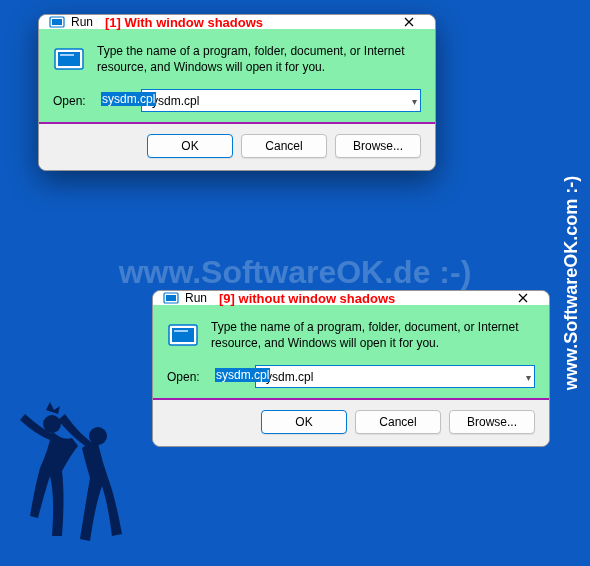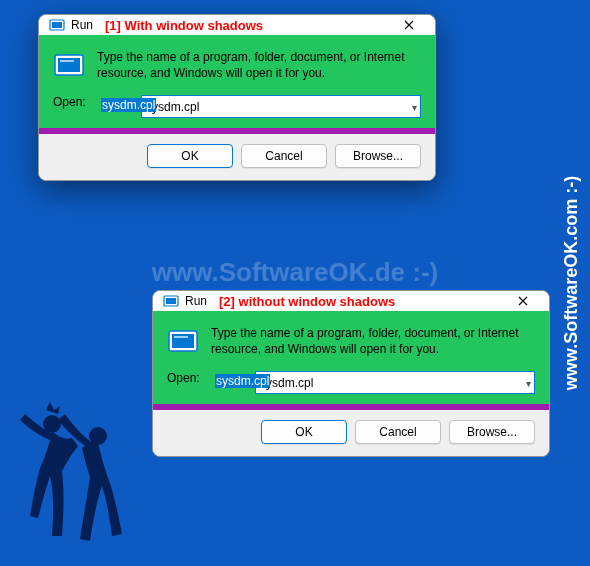--- a/index.html
+++ b/index.html
@@ -10,21 +10,21 @@
       position: relative;
       font-family: "Segoe UI", Tahoma, sans-serif;
       font-size: 12px;
       overflow: hidden;
     }
     .watermark-center {
       position: absolute;
       left: 50%; top: 48%;
       transform: translate(-50%, -50%);
       color: rgba(255,255,255,0.22);
-      font-size: 26px;
+      font-size: 32px;
       font-weight: bold;
       white-space: nowrap;
       pointer-events: none;
     }
     .watermark-right {
       position: absolute;
       right: 8px; top: 50%;
       transform: translateY(-50%) rotate(180deg);
       writing-mode: vertical-rl;
       color: #fff;
@@ -45,21 +45,21 @@
       background: #f0f0f0;
       border: 1px solid #969696;
       border-radius: 8px;
     }
     .with-shadow {
       box-shadow: 0 10px 30px rgba(0,0,0,0.45);
     }
     .titlebar {
       display: flex;
       align-items: center;
-      height: 20px;
+      height: 14px;
       background: #fff;
       border-radius: 8px 8px 0 0;
       padding: 0 6px 0 10px;
     }
     .titlebar .icon {
       width: 16px; height: 16px;
       margin-right: 6px;
       display: flex; align-items: center; justify-content: center;
     }
     .titlebar .title {
@@ -75,39 +75,39 @@
     .titlebar .spacer { flex: 1; }
     .close-btn {
       width: 40px; height: 28px;
       display: flex; align-items: center; justify-content: center;
       font-size: 14px;
       color: #000;
       cursor: pointer;
     }
     .body {
       padding: 14px 14px 10px 14px;
-      background: #22c55e;
+      background: #86efac;
     }
     .desc-row {
       display: flex;
       align-items: flex-start;
       gap: 12px;
       margin-bottom: 14px;
     }
     .run-big-icon {
       width: 32px; height: 32px; flex-shrink: 0;
     }
     .desc-text {
       font-size: 12px;
       color: #000;
       line-height: 1.35;
     }
     .open-row {
       display: flex;
-      align-items: flex-start;
+      align-items: center;
       gap: 8px;
     }
     .open-label {
       font-size: 12px;
       color: #000;
       width: 36px;
     }
     .combo {
       flex: 1;
       position: relative;
@@ -134,21 +134,21 @@
     .combo .chev {
       position: absolute;
       right: 4px; top: 50%;
       transform: translateY(-50%);
       font-size: 10px;
       color: #555;
       pointer-events: none;
     }
     .button-strip {
       background: #f0f0f0;
-      border-top: 6px solid #a21caf;
+      border-top: 2px solid #a21caf;
       padding: 10px 14px 12px 14px;
       display: flex;
       justify-content: flex-end;
       gap: 8px;
       border-radius: 0 0 8px 8px;
     }
     .btn {
       min-width: 86px;
       height: 24px;
       background: #fdfdfd;
@@ -229,21 +229,21 @@
 
 <div id="dialog2" class="run-dialog">
   <div class="titlebar">
     <span class="icon">
       <svg width="16" height="16" viewBox="0 0 16 16">
           <rect x="1" y="3" width="14" height="10" rx="1" fill="#fff" stroke="#0078d4" stroke-width="1.2"></rect>
           <rect x="3" y="5" width="10" height="6" fill="#0078d4"></rect>
         </svg>
     </span>
     <span class="title">Run</span>
-    <span class="annotation">[2] without window shadows</span>
+    <span class="annotation">[9] without window shadows</span>
     <span class="spacer"></span>
     <span class="close-btn">
       <svg width="10" height="10" viewBox="0 0 10 10">
           <path d="M1 1 L9 9 M9 1 L1 9" stroke="#000" stroke-width="1.2"></path>
         </svg>
     </span>
   </div>
   <div class="body">
     <div class="desc-row">
       <span class="run-big-icon">

